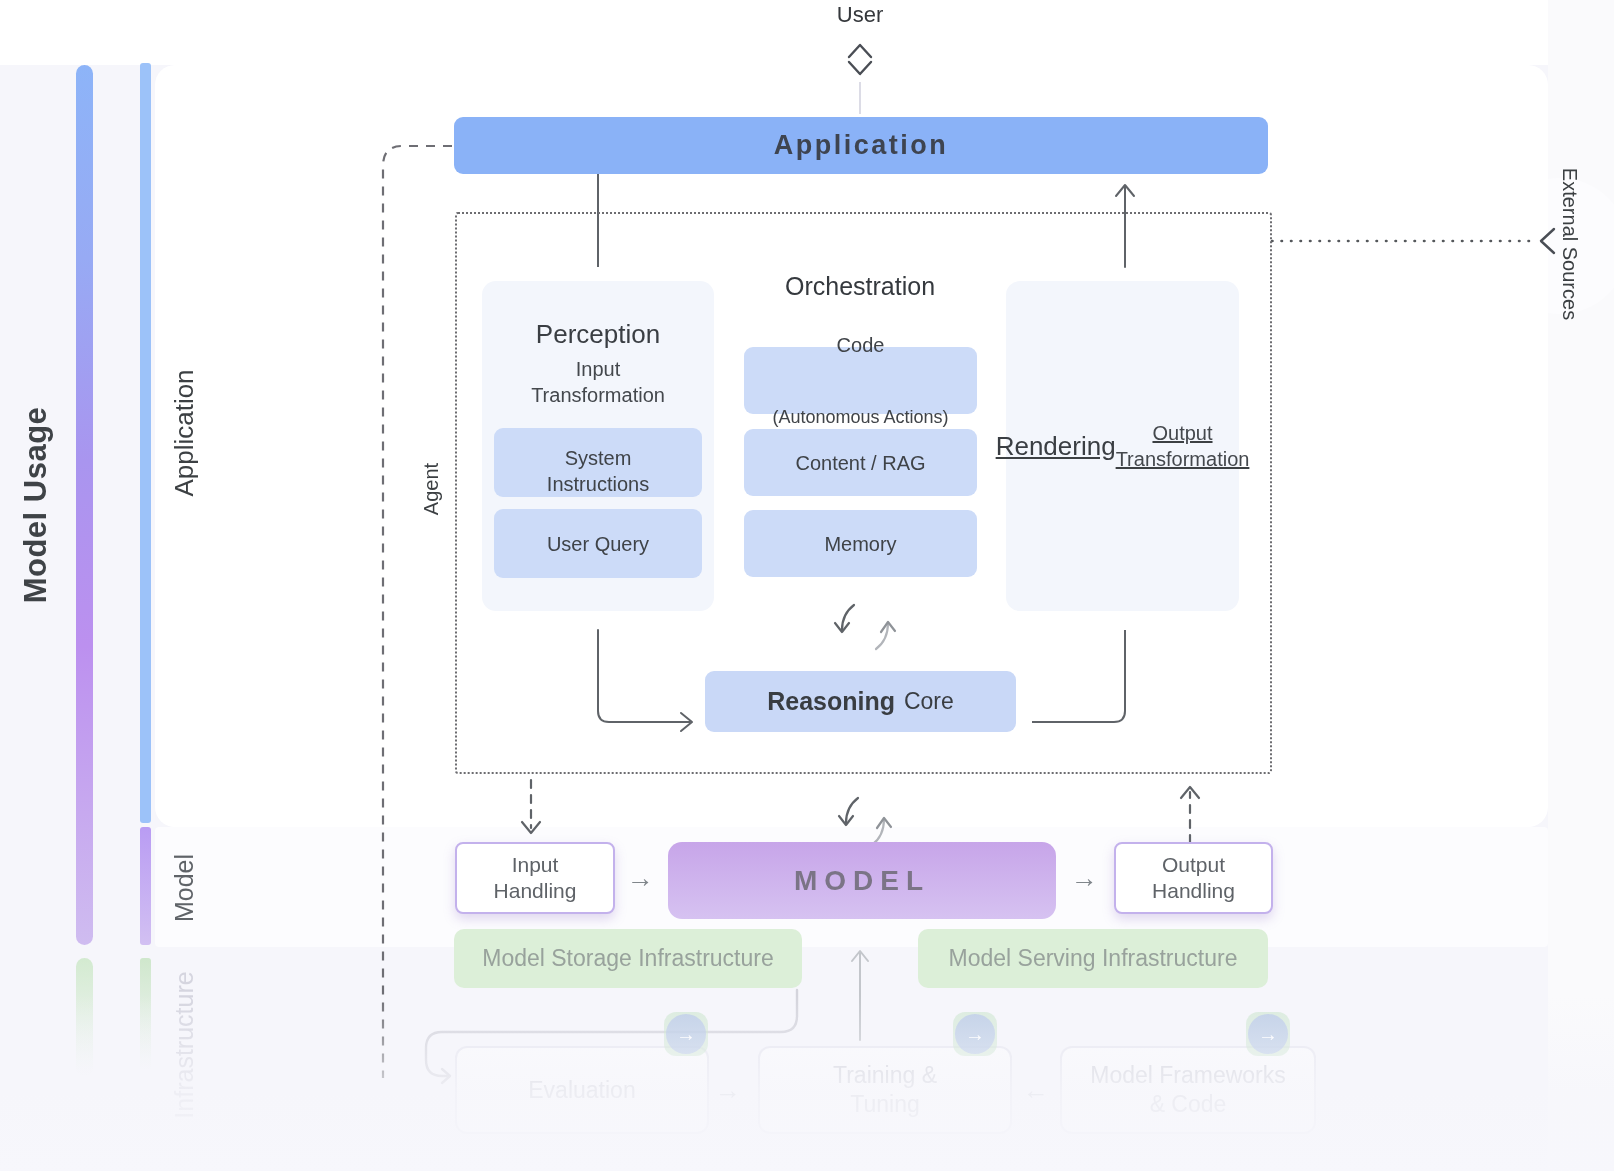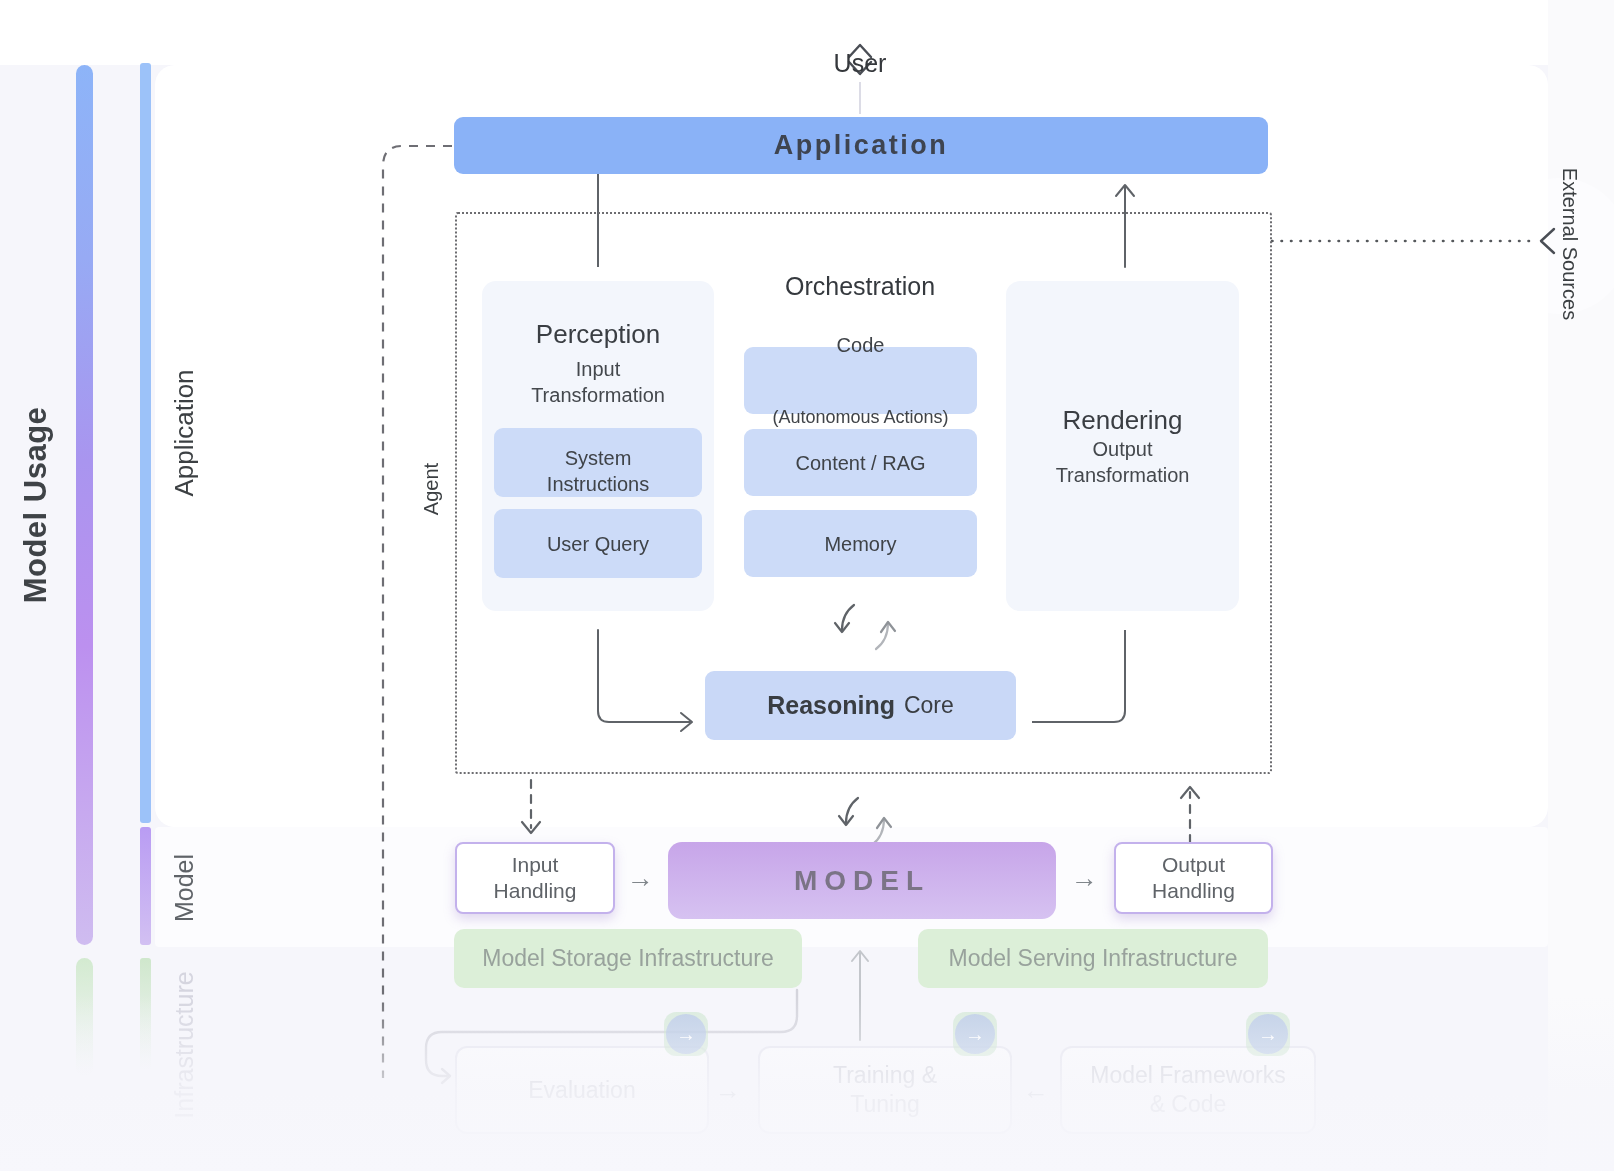--- a/index.html
+++ b/index.html
@@ -29,36 +29,36 @@
   
   .rot{transform:rotate(-90deg);white-space:nowrap;}
   .rot90{transform:rotate(90deg);white-space:nowrap;}
   .lbl-model-usage{left:-124px;top:480px;width:320px;height:50px;font-size:31px;font-weight:600;color:#3f4347;letter-spacing:.5px;}
   .lbl-side-app{left:94px;top:413px;width:180px;height:40px;font-size:26px;color:#3c4043;}
   .lbl-side-model{left:124px;top:868px;width:120px;height:40px;font-size:25px;color:#5f6368;}
   .lbl-side-infra{left:74px;top:1025px;width:220px;height:40px;font-size:25px;color:rgba(186,186,200,0.55);}
   .lbl-agent{left:371px;top:473px;width:120px;height:32px;font-size:20px;color:#3c4043;}
   .lbl-external{left:1460px;top:224px;width:220px;height:40px;font-size:20px;color:#3c4043;}
   
-  .lbl-user{left:810px;top:2px;width:100px;height:26px;font-size:25px;color:#35383c;margin-top:48px;}
+  .lbl-user{left:810px;top:2px;width:100px;height:26px;font-size:22px;color:#35383c;}
   
   .app-bar{left:454px;top:117px;width:814px;height:57px;background:#8ab2f7;border-radius:9px;
     font-size:27px;font-weight:600;letter-spacing:2.5px;color:#3e4450;}
   
   .orch-box{left:455px;top:212px;width:813px;height:558px;border:2px dotted #6d6d71;border-radius:3px;}
   .orch-title{left:620px;top:268px;width:480px;height:36px;font-size:25px;font-weight:500;color:#35393e;}
   .panel{background:#f3f6fc;border-radius:14px;}
   .perception-panel{left:482px;top:281px;width:232px;height:330px;}
-  .rendering-panel{left:1006px;top:281px;width:233px;height:330px;flex-direction:column;}
+  .rendering-panel{left:1006px;top:281px;width:233px;height:330px;text-decoration:underline;}
   .panel-title{font-size:26px;font-weight:500;color:#3a3e43;}
   .panel-sub{font-size:20px;color:#44484d;line-height:1.3;}
   .bluebox{background:#ccdbf8;border-radius:9px;font-size:20px;color:#3f4348;line-height:1.3;}
   .bluebox .t{font-weight:500;}
   .bluebox .s{font-size:18px;font-weight:400;margin-top:48px;}
-  .reasoning{left:705px;top:671px;width:311px;height:69px;background:#c9d8f7;border-radius:9px;color:#393d42;}
+  .reasoning{left:705px;top:671px;width:311px;height:61px;background:#c9d8f7;border-radius:9px;color:#393d42;}
   .reasoning .b{font-size:25px;font-weight:600;}
   .reasoning .r{font-size:23px;font-weight:400;margin-left:9px;}
   
   .handling{background:#ffffff;border:2px solid #c3b1ec;border-radius:8px;
     box-shadow:0 5px 12px rgba(150,120,200,0.28);font-size:21px;color:#5f6368;line-height:1.25;}
   .model-box{left:668px;top:842px;width:388px;height:77px;border-radius:14px;
     background:linear-gradient(180deg,#c7a5e9 0%,#d6c2f1 100%);
     font-size:28px;font-weight:600;letter-spacing:7px;color:#7b7486;}
   .flow-arrow{font-size:27px;color:#80868b;}
   

